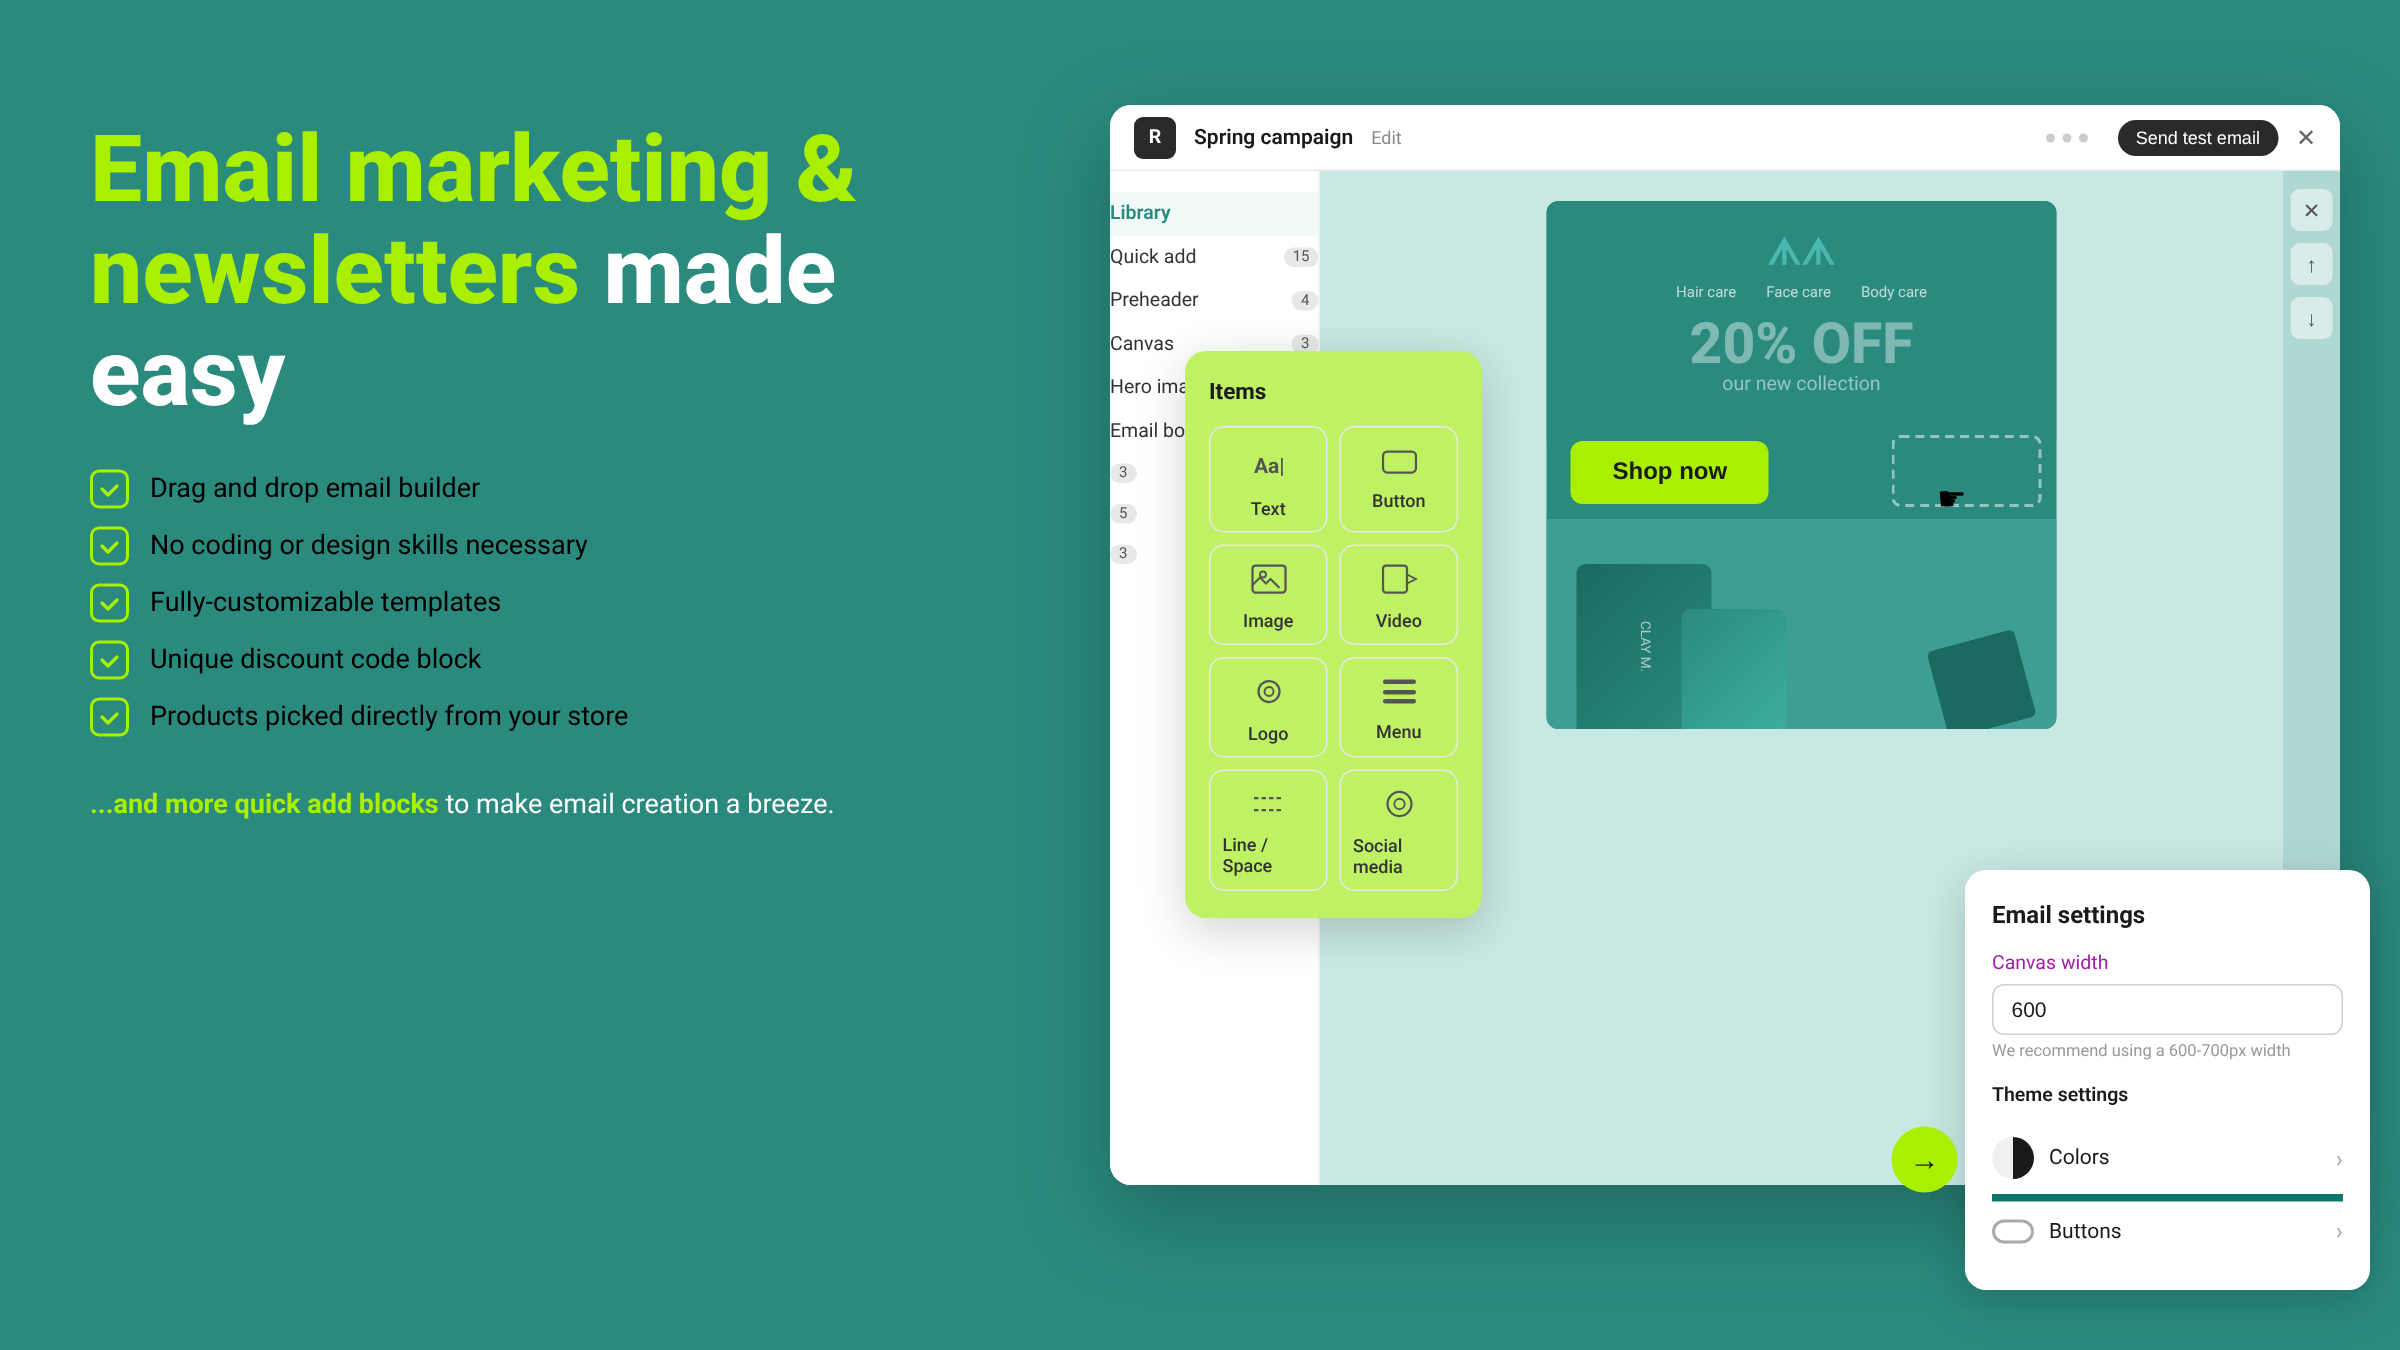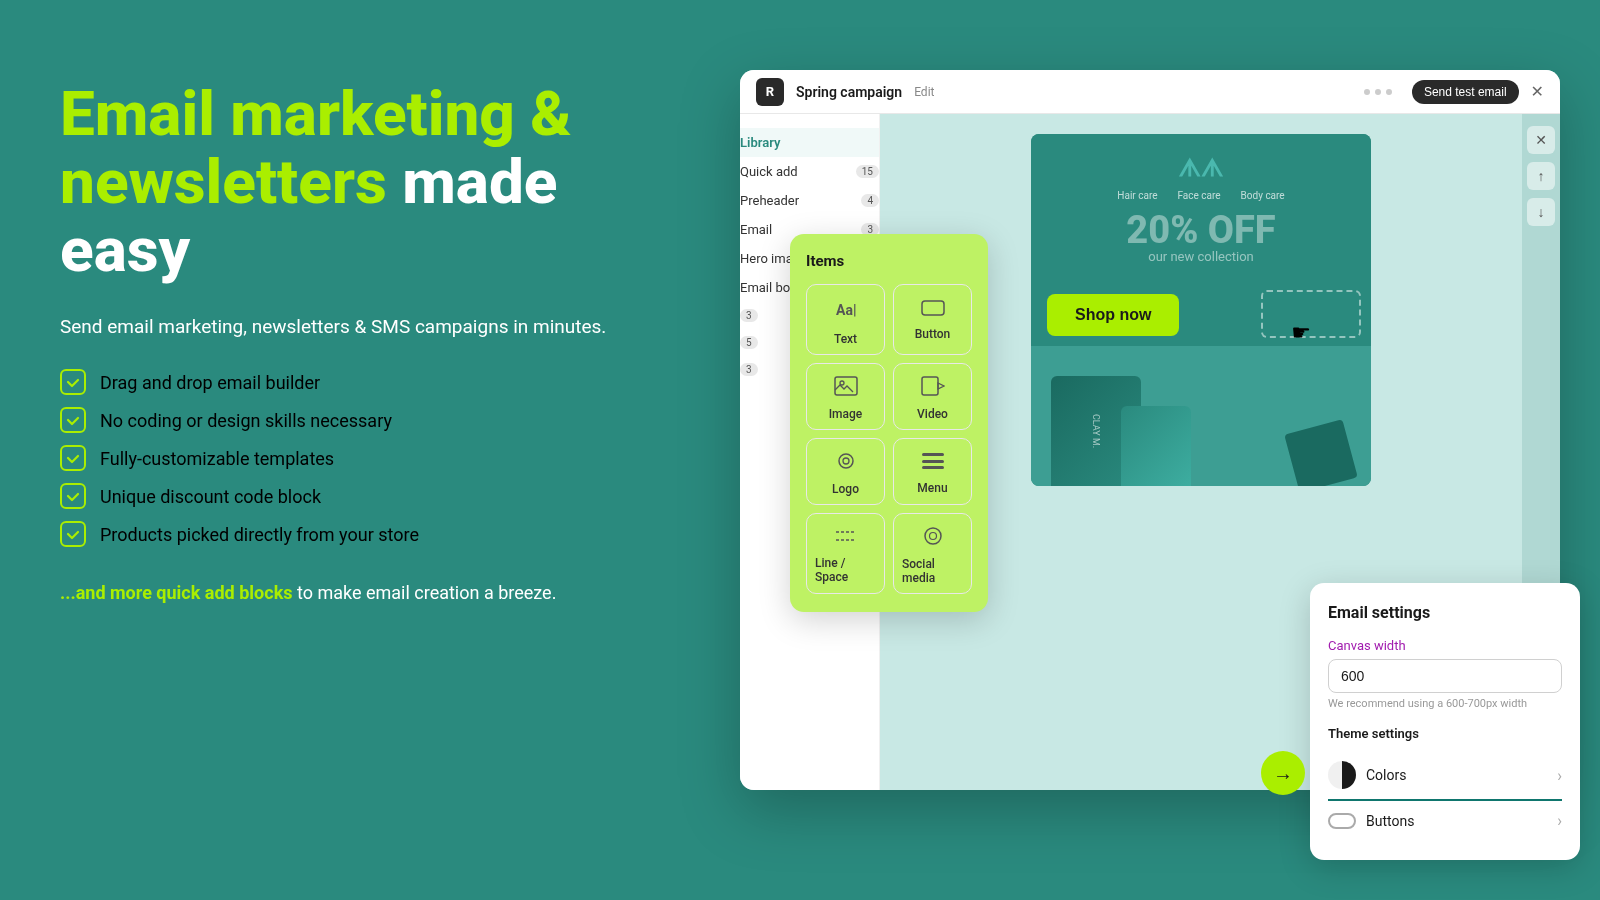--- a/index.html
+++ b/index.html
@@ -418,21 +418,21 @@
       font-size: 13px;
       font-weight: 600;
       color: #1a1a1a;
       margin-bottom: 10px;
     }
     .theme-row {
       display: flex;
       align-items: center;
       justify-content: space-between;
       padding: 10px 0;
-      border-bottom: 2px solid #0f766e;
+      border-bottom: 5px solid #0f766e;
       cursor: pointer;
     }
     .theme-row:last-child { border-bottom: none; }
     .theme-row-left {
       display: flex;
       align-items: center;
       gap: 10px;
     }
     .theme-icon-colors {
       width: 28px;
@@ -482,22 +482,20 @@
     </div>
     <div>
       <span class="green">newsletters</span>
       <span class="white"> made</span>
     </div>
     <div>
       <span class="white">easy</span>
     </div>
   </div>
 
-  <p class="subtitle">Send email marketing, newsletters &amp; SMS campaigns
-in minutes.</p>
 
   <ul class="checklist">
     <li>
       <span class="check-icon">
         <svg width="14" height="14" viewBox="0 0 14 14" fill="none">
           <path d="M2 7l4 4 6-6" stroke="#aaee00" stroke-width="2.2" stroke-linecap="round" stroke-linejoin="round"></path>
         </svg>
       </span>
       <span>Drag and drop email builder</span>
     </li>
@@ -569,21 +567,21 @@
         </div>
         <div class="sidebar-item">
           <span>Quick add</span>
           <span class="sidebar-badge">15</span>
         </div>
         <div class="sidebar-item">
           <span>Preheader</span>
           <span class="sidebar-badge">4</span>
         </div>
         <div class="sidebar-item">
-          <span>Email</span>
+          <span>Canvas</span>
           <span class="sidebar-badge">3</span>
         </div>
         <div class="sidebar-item">
           <span>Hero image</span>
           <span class="sidebar-badge">14</span>
         </div>
         <div class="sidebar-item">
           <span>Email body</span>
           <span class="sidebar-badge">38</span>
         </div>

